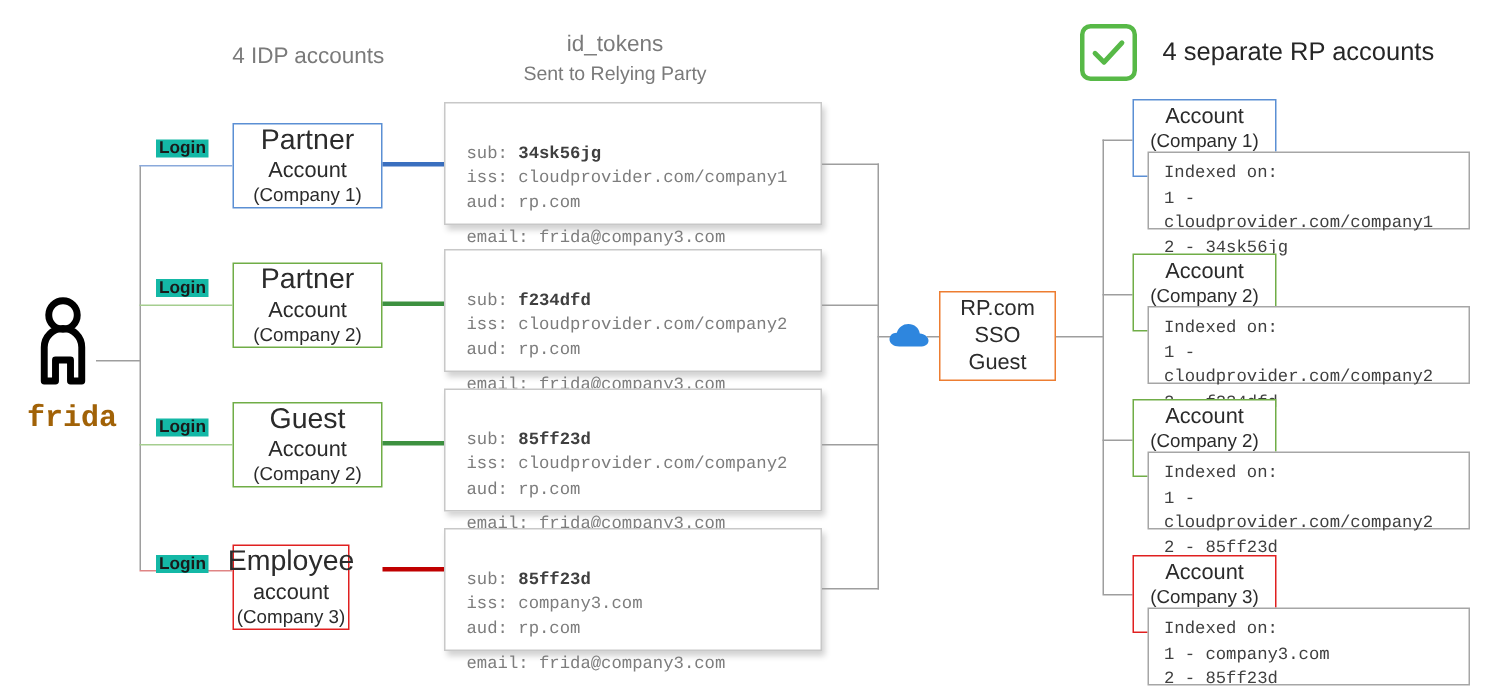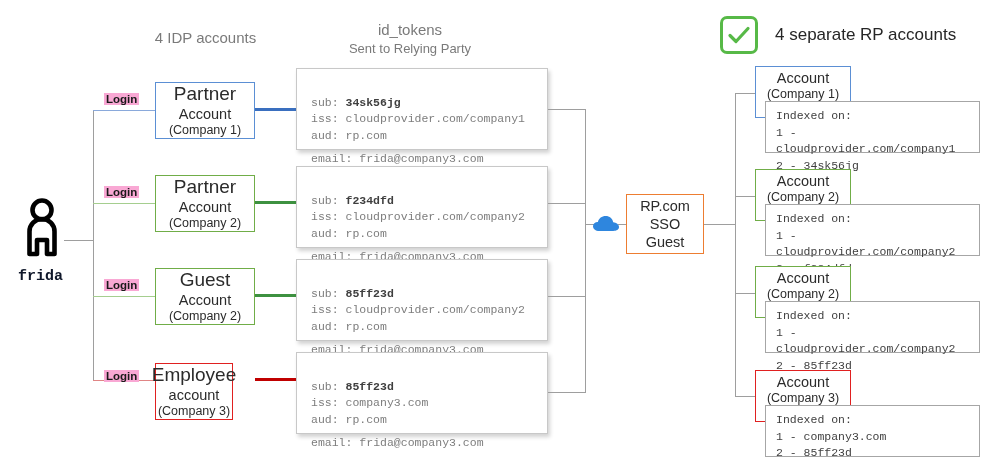--- a/index.html
+++ b/index.html
@@ -46,22 +46,22 @@
     box-sizing: border-box;
   }
   .check-box svg { display:block; }
 
   
   .person { position: absolute; }
   .person-name {
     position: absolute;
     font-family: "Liberation Mono", monospace;
     font-weight: bold;
-    font-size: 15px;
-    color: #0f172a;
+    font-size: 20px;
+    color: #a16207;
     white-space: nowrap;
   }
 
   
   .acct-box {
     position: absolute;
     box-sizing: border-box;
     background: #ffffff;
     border: 1.6px solid #5B8FD4;
     display: flex;
@@ -75,21 +75,21 @@
   .acct-box.red   { border-color: #E02020; }
   .acct-box .l1 { font-size: 19px; }
   .acct-box .l2 { font-size: 14.5px; }
   .acct-box .l3 { font-size: 12.5px; }
 
   .login-label {
     position: absolute;
     font-size: 11.5px;
     font-weight: bold;
     color: #1a1a1a;
-    background: #f9a8d4;
+    background: #14b8a6;
     padding: 0 2px;
     white-space: nowrap;
   }
 
   
   .token-box {
     position: absolute;
     box-sizing: border-box;
     background: #ffffff;
     border: 1px solid #c8c8c8;

